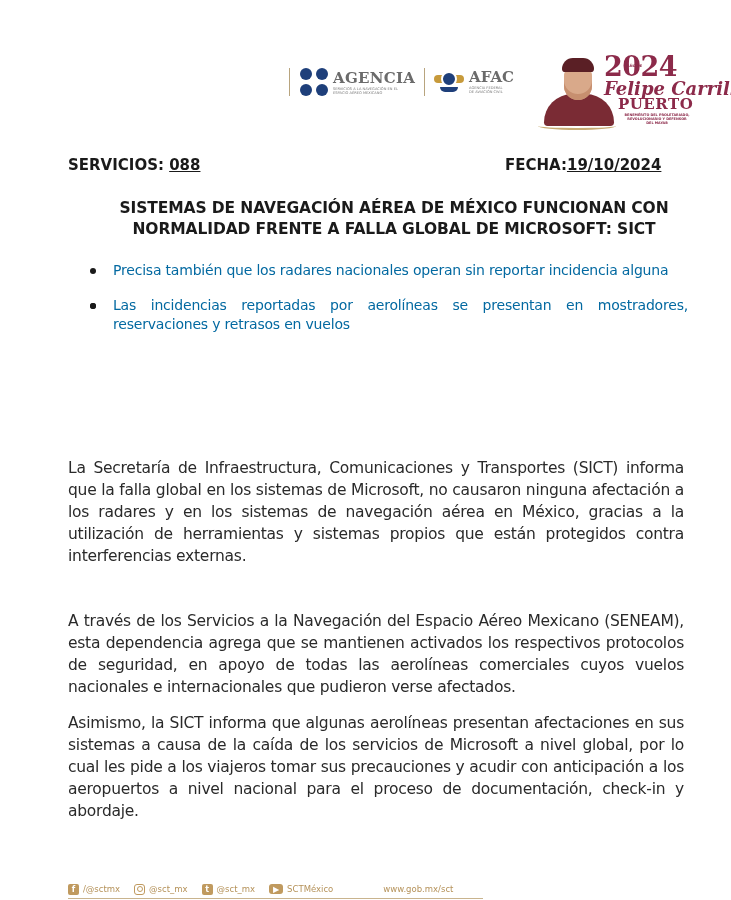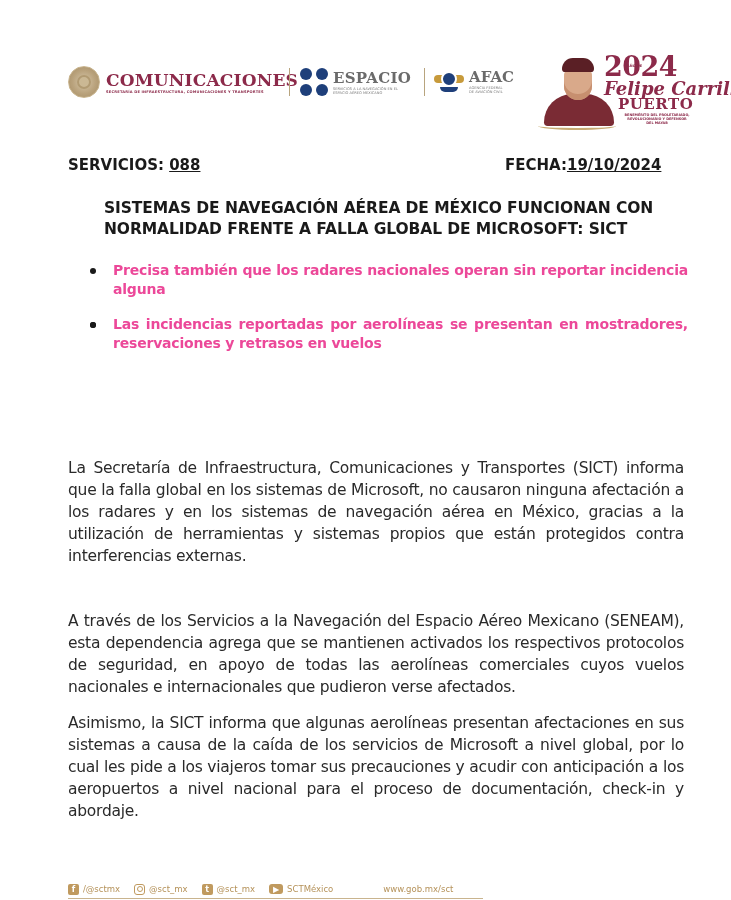--- a/index.html
+++ b/index.html
@@ -40,25 +40,25 @@
   .puerto { position: absolute; left: 80px; top: 44px; font-family: "DejaVu Serif", serif; font-weight: bold; font-size: 15px; color: #8c2a4a; letter-spacing: 0.5px; line-height: 16px; }
   .bene { position: absolute; left: 74px; top: 61px; width: 90px; font-size: 3.4px; color: #8c2a4a; font-weight: bold; text-align: center; line-height: 4.2px; white-space: pre-line; }
 
   
   .meta { position: absolute; top: 156px; font-family: "DejaVu Sans", sans-serif; font-weight: bold; font-size: 15px; color: #1a1a1a; }
   .meta-left { left: 68px; }
   .meta-right { left: 505px; }
   .meta .u { text-decoration: underline; text-decoration-thickness: 1px; }
 
   
-  .headline { position: absolute; top: 198px; left: 104px; width: 580px; font-weight: bold; font-size: 15.5px; line-height: 21px; color: #1a1a1a; letter-spacing: -0.1px; }
+  .headline { position: absolute; top: 198px; left: 104px; width: 580px; text-align: center; font-weight: bold; font-size: 15.5px; line-height: 21px; color: #1a1a1a; letter-spacing: -0.1px; }
 
   
   .bullets { position: absolute; top: 261px; left: 88px; width: 600px; margin: 0; padding: 0; list-style: none; }
-  .bullets li { position: relative; padding-left: 25px; font-weight: bold; font-size: 14px; line-height: 19px; margin-bottom: 16px; text-align: justify; color: #ec4899; letter-spacing: -0.2px; }
+  .bullets li { position: relative; padding-left: 25px; font-weight: normal; font-size: 14px; line-height: 19px; margin-bottom: 16px; text-align: justify; color: #0369a1; letter-spacing: -0.2px; }
   .bullets li .dot { position: absolute; left: 2px; top: 7px; width: 6px; height: 6px; border-radius: 50%; background: #1a1a1a; }
 
   
   .para { position: absolute; left: 68px; width: 616px; font-size: 15.5px; line-height: 22px; text-align: justify; color: #2a2a2a; letter-spacing: -0.25px; }
   .p1 { top: 441px; }
   .p2 { top: 594px; }
   .p3 { top: 696px; }
 
   
   .footer { position: absolute; top: 880px; left: 68px; width: 420px; height: 18px; display: flex; align-items: center; font-size: 8.5px; color: #b5925a; }
@@ -67,39 +67,32 @@
   .f-icon.ig { background: transparent; border: 1.4px solid #c09a5f; border-radius: 3px; position: relative; }
   .f-icon.ig::after { content: ""; width: 4px; height: 4px; border: 1.2px solid #c09a5f; border-radius: 50%; }
   .f-icon.yt { width: 14px; height: 10px; border-radius: 3px; }
   .f-url { margin-left: 36px; }
   .footer-line { position: absolute; top: 898px; left: 68px; width: 415px; height: 1px; background: #c9b48e; }
 </style>
 </head>
 <body>
 
 <div class="header">
-  <div class="logo-com">
-    <div class="seal"></div>
-    <div class="com-text">
-      <div class="com-title">COMUNICACIONES</div>
-      <div class="com-sub">SECRETARÍA DE INFRAESTRUCTURA, COMUNICACIONES Y TRANSPORTES</div>
-    </div>
-  </div>
   <div class="divider-v" style="left:289px; top:20px;"></div>
 
   <div class="logo-seneam">
     <div class="seneam-mark">
       <span style="left:0;top:0;width:12px;height:12px;"></span>
       <span style="left:16px;top:0;width:12px;height:12px;"></span>
       <span style="left:0;top:16px;width:12px;height:12px;"></span>
       <span style="left:16px;top:16px;width:12px;height:12px;"></span>
       <span style="left:9px;top:9px;width:10px;height:10px;background:#ffffff;border-radius:2px;transform:rotate(45deg);"></span>
     </div>
     <div class="seneam-text">
-      <div class="seneam-title">ESPACIO</div>
+      <div class="seneam-title">AGENCIA</div>
       <div class="seneam-sub">SERVICIOS A LA NAVEGACIÓN EN EL
 ESPACIO AÉREO MEXICANO</div>
     </div>
   </div>
   <div class="divider-v" style="left:424px; top:20px;"></div>
 
   <div class="logo-afac">
     <div class="afac-mark">
       <div class="wing"></div>
       <div class="ring"></div>

